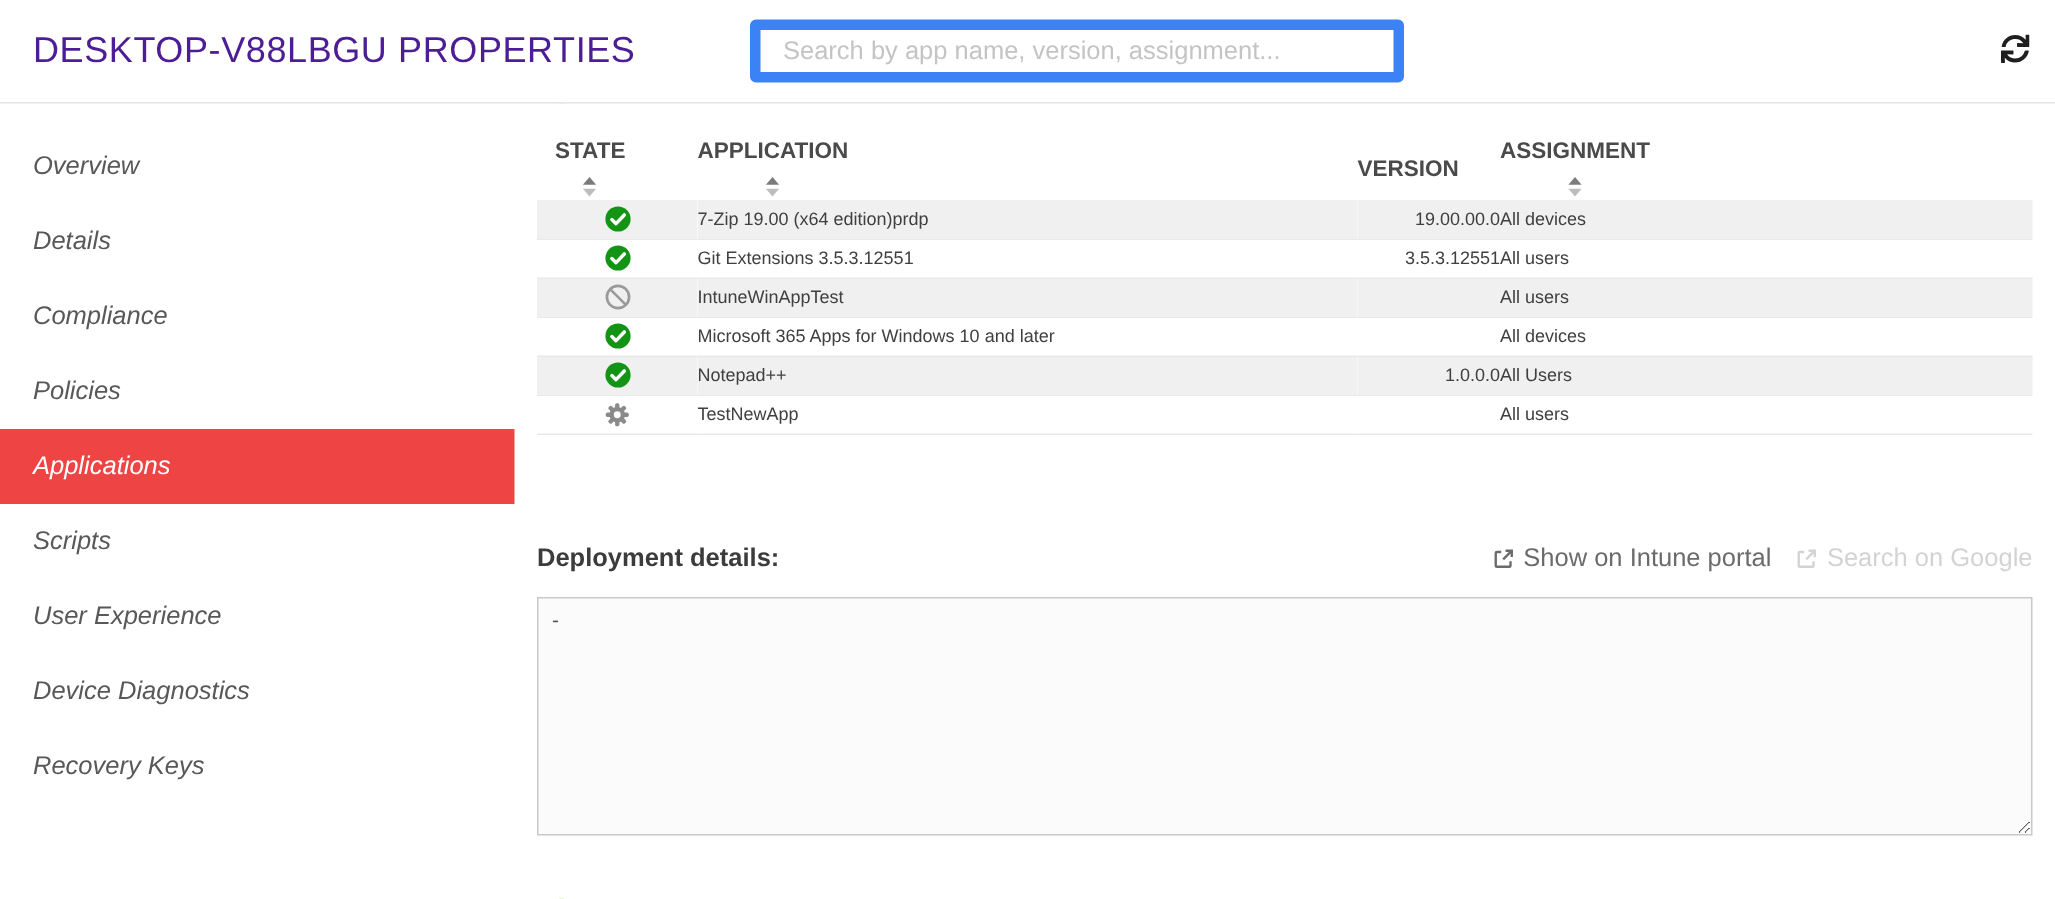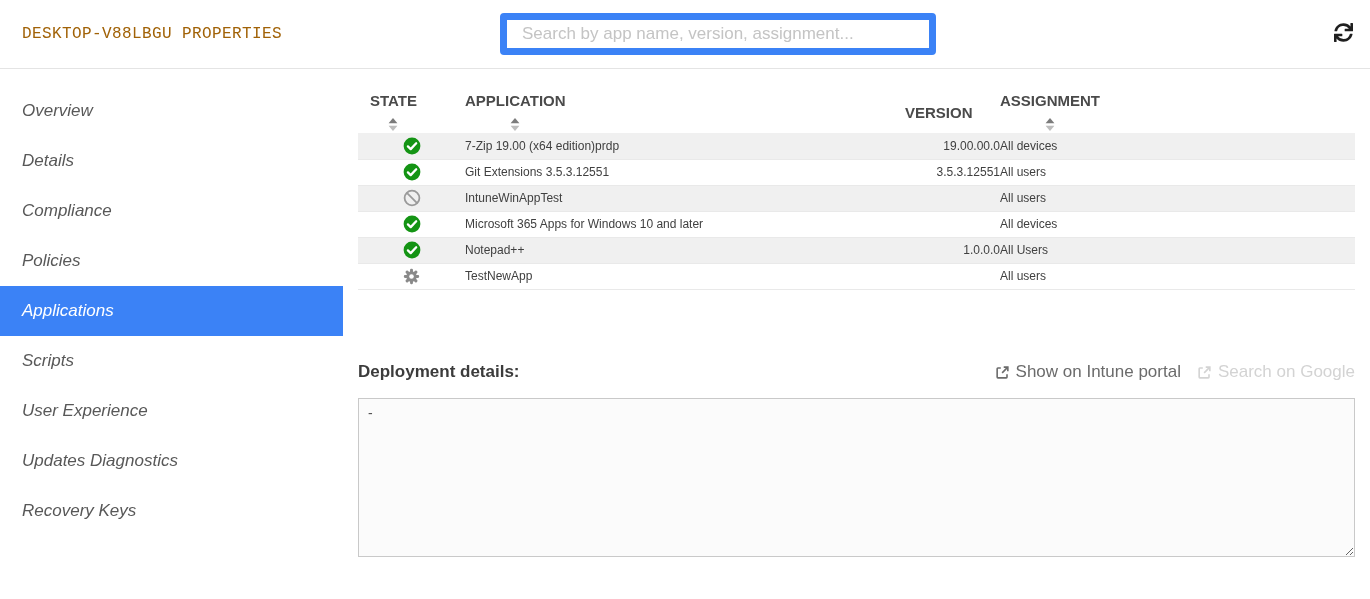--- a/index.html
+++ b/index.html
@@ -6,36 +6,36 @@
   html, body { margin: 0; padding: 0; }
   body {
     width: 1370px; height: 599px; position: relative; overflow: hidden;
     background: #fff; font-family: "Liberation Sans", sans-serif;
   }
 
   
   .topbar { position: absolute; top: 0; left: 0; right: 0; height: 69px;
             background: #fff; border-bottom: 1px solid #e4e4e4; z-index: 2; }
   .page-title { position: absolute; left: 22px; top: 0; line-height: 68px;
-                font-size: 16px; color: #a16207; letter-spacing: 0.4px; white-space: nowrap; font-family: Liberation Mono, monospace; }
+                font-size: 24px; color: #4c1d95; letter-spacing: 0.4px; white-space: nowrap; }
   .search-input { position: absolute; left: 500px; top: 13px; width: 436px; height: 42px;
                   border: 7px solid #3b82f6; border-radius: 4px; padding: 0 15px;
                   font-size: 17px; color: #555; outline: none;
                   font-family: "Liberation Sans", sans-serif; }
   .search-input::placeholder { color: #c4c4c4; }
   .refresh-btn { position: absolute; right: 16px; top: 23px; width: 22px; height: 22px;
                  border: none; background: none; padding: 0; cursor: pointer; }
   .refresh-btn svg { width: 19px; height: 19px; fill: #1f1f1f; }
 
   
   .sidebar { position: absolute; left: 0; top: 69px; bottom: 0; width: 376px;
              border-right: 3px solid #84cc16; padding-top: 17px; background: #fff; font-style: italic; }
   .side-item { height: 50px; line-height: 50px; padding-left: 22px;
                font-size: 17px; color: #585858; cursor: pointer; white-space: nowrap; }
-  .side-item.active { background: #3b82f6; color: #fff; }
+  .side-item.active { background: #ef4444; color: #fff; }
 
   
   .main { position: absolute; left: 343px; top: 69px; right: 0; bottom: 0; background: #fff; }
 
   .apps-table { position: absolute; left: 15px; top: 22px; width: 997px;
                 border-collapse: collapse; table-layout: fixed; }
   .apps-table thead th { height: 42px; font-size: 15px; font-weight: bold; color: #4a4a4a;
                          text-align: left; vertical-align: middle; padding: 0; cursor: pointer; }
   .th-inner { display: inline-flex; align-items: center; gap: 8px; flex-direction: column; }
   th.col-state .th-inner { padding-left: 12px; }
@@ -98,21 +98,21 @@
     <div class="side-item active">
     <span>Applications</span>
   </div>
     <div class="side-item">
     <span>Scripts</span>
   </div>
     <div class="side-item">
     <span>User Experience</span>
   </div>
     <div class="side-item">
-    <span>Updates Diagnostics</span>
+    <span>Device Diagnostics</span>
   </div>
     <div class="side-item">
     <span>Recovery Keys</span>
   </div>
   </nav>
 
 <div class="main">
   <table class="apps-table">
     <colgroup>
         <col style="width:107px">

